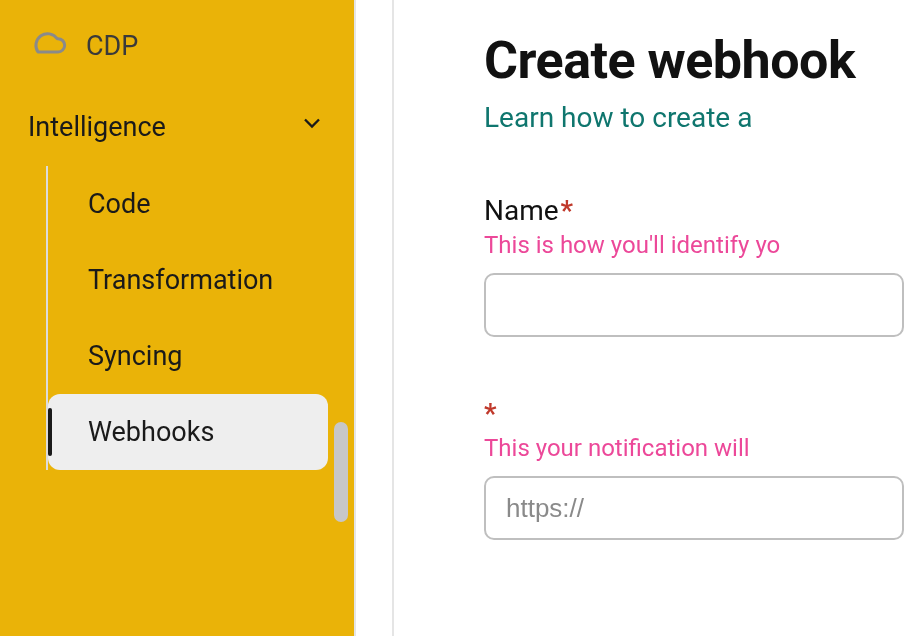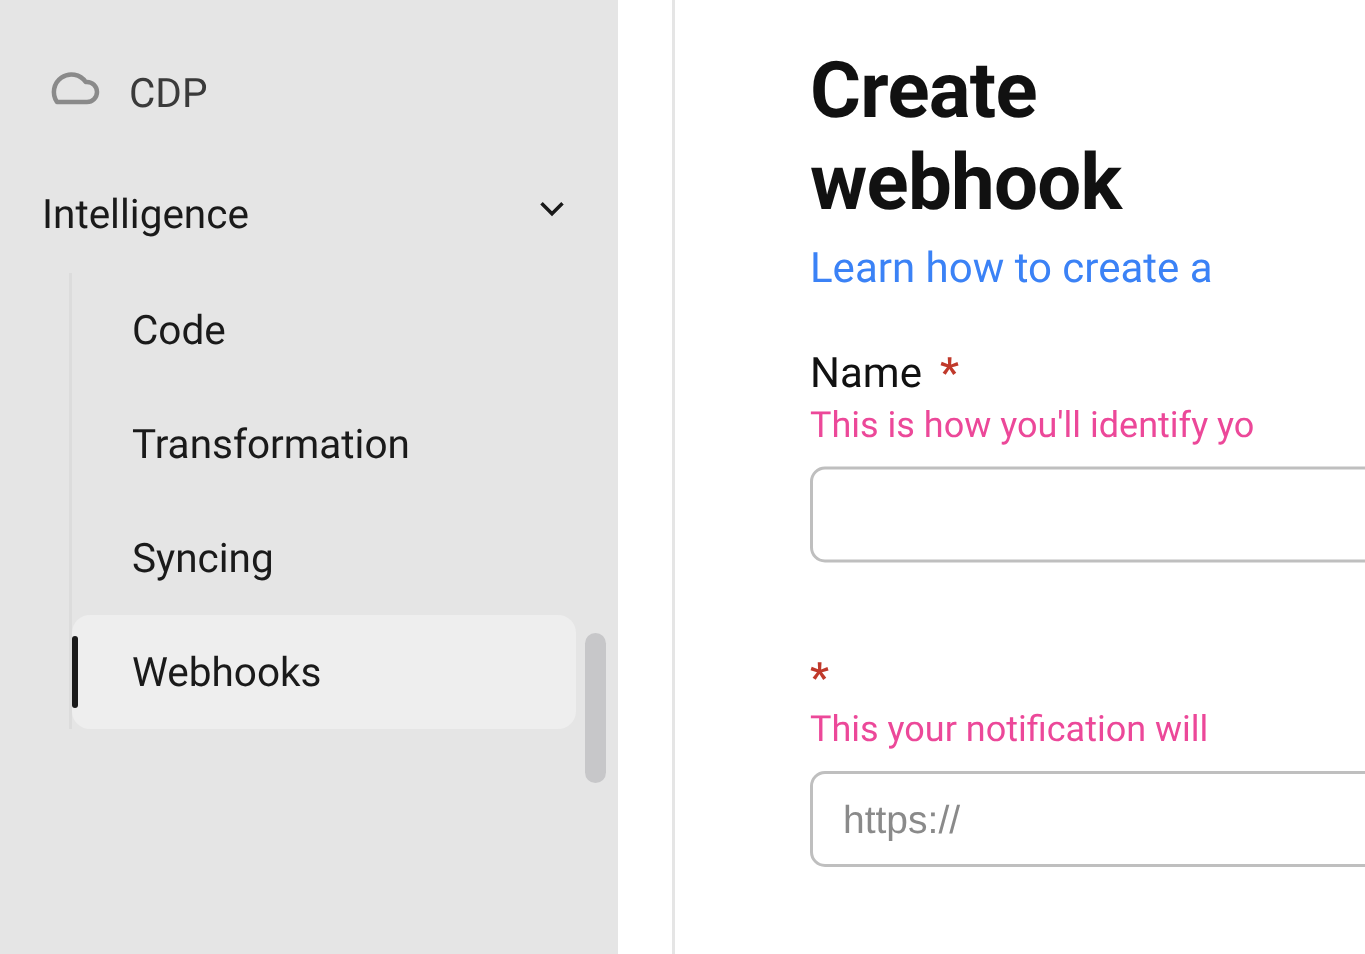--- a/index.html
+++ b/index.html
@@ -10,26 +10,26 @@
       overflow: hidden;
       width: 910px;
       height: 636px;
       position: relative;
     }
     .layout {
       display: flex;
       height: 100%;
     }
     .sidebar {
-      width: 412px;
+      width: 356px;
       height: 100%;
       position: relative;
       border-right: 2px solid #e5e5e5;
-      padding-top: 26px;
-      background: #e5e5e5;
+      padding-top: 10px;
+      background: #eab308;
     }
     .sidebar-scroll-track {
       position: absolute;
       right: 6px;
       top: 0;
       width: 14px;
       height: 100%;
     }
     .sidebar-scroll-thumb {
       position: absolute;
@@ -122,32 +122,32 @@
     }
     .page-title {
       font-size: 52px;
       font-weight: 700;
       color: #111;
       margin-bottom: 10px;
       letter-spacing: -0.5px;
     }
     .page-subtitle-link {
       font-size: 28px;
-      color: #3b82f6;
+      color: #0f766e;
       cursor: pointer;
       display: inline-block;
-      margin-bottom: 37px;
+      margin-bottom: 60px;
     }
     .form-field {
       margin-bottom: 60px;
     }
     .field-label-row {
       display: flex;
       align-items: baseline;
-      gap: 12px;
+      gap: 2px;
       margin-bottom: 4px;
     }
     .field-label {
       font-size: 28px;
       color: #111;
       font-weight: 400;
     }
     .req-asterisk {
       color: #c0392b;
       font-size: 28px;

